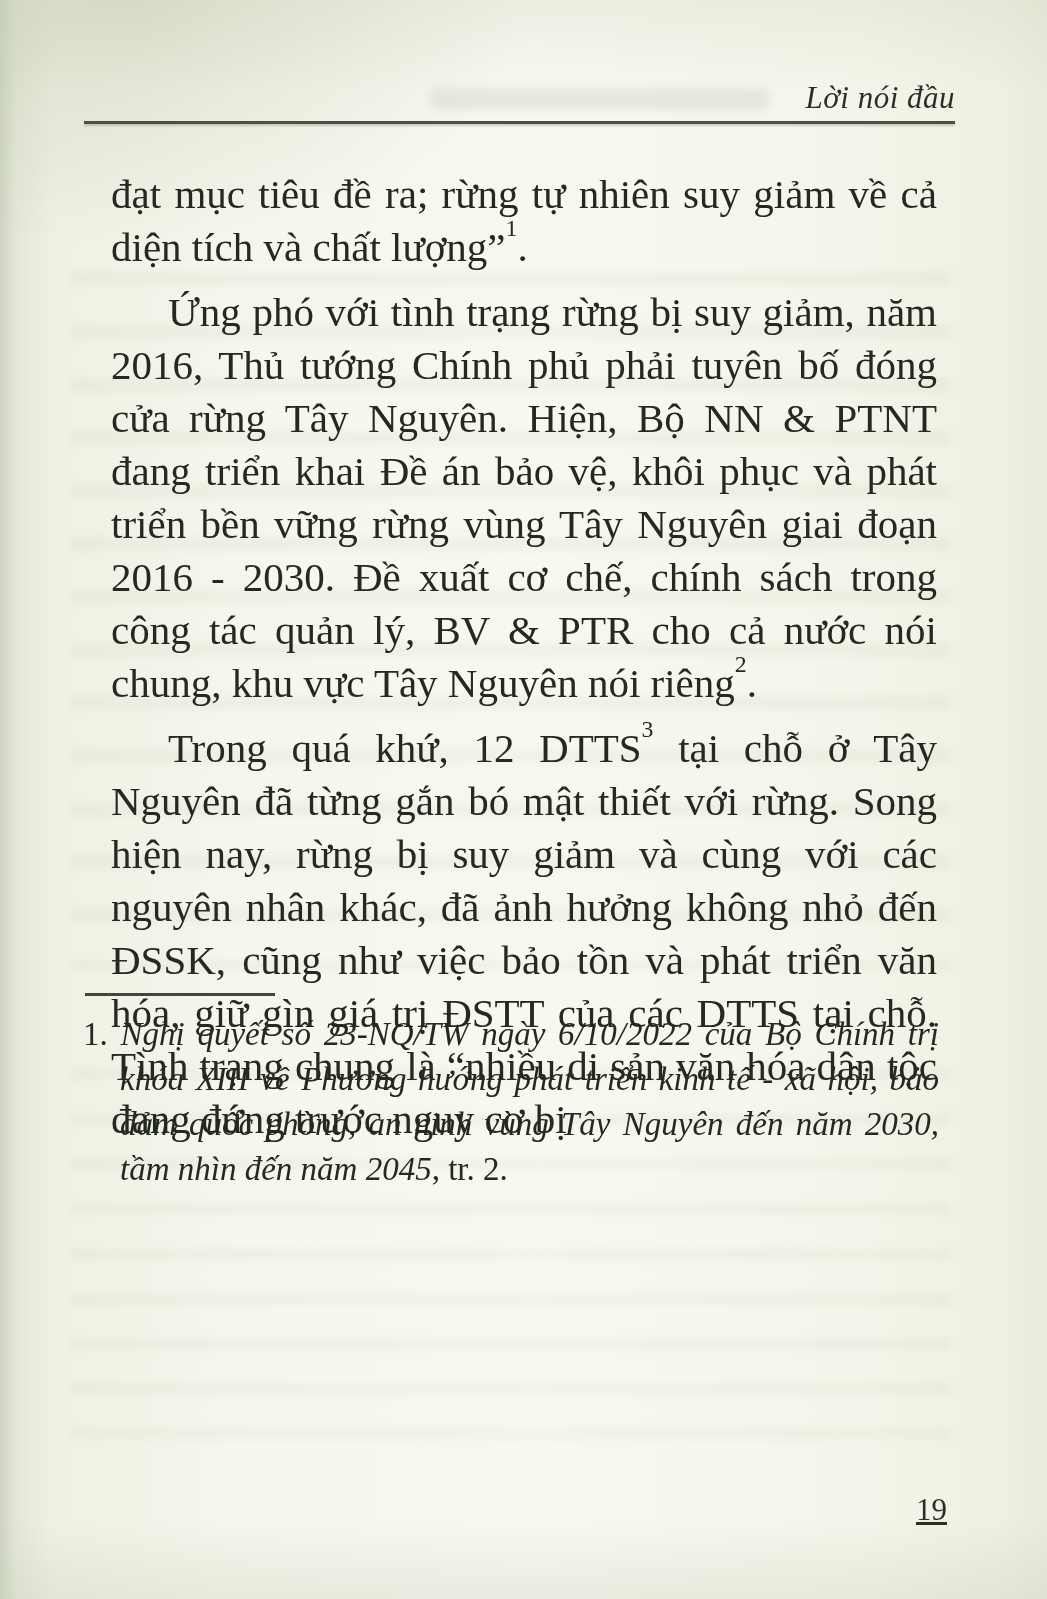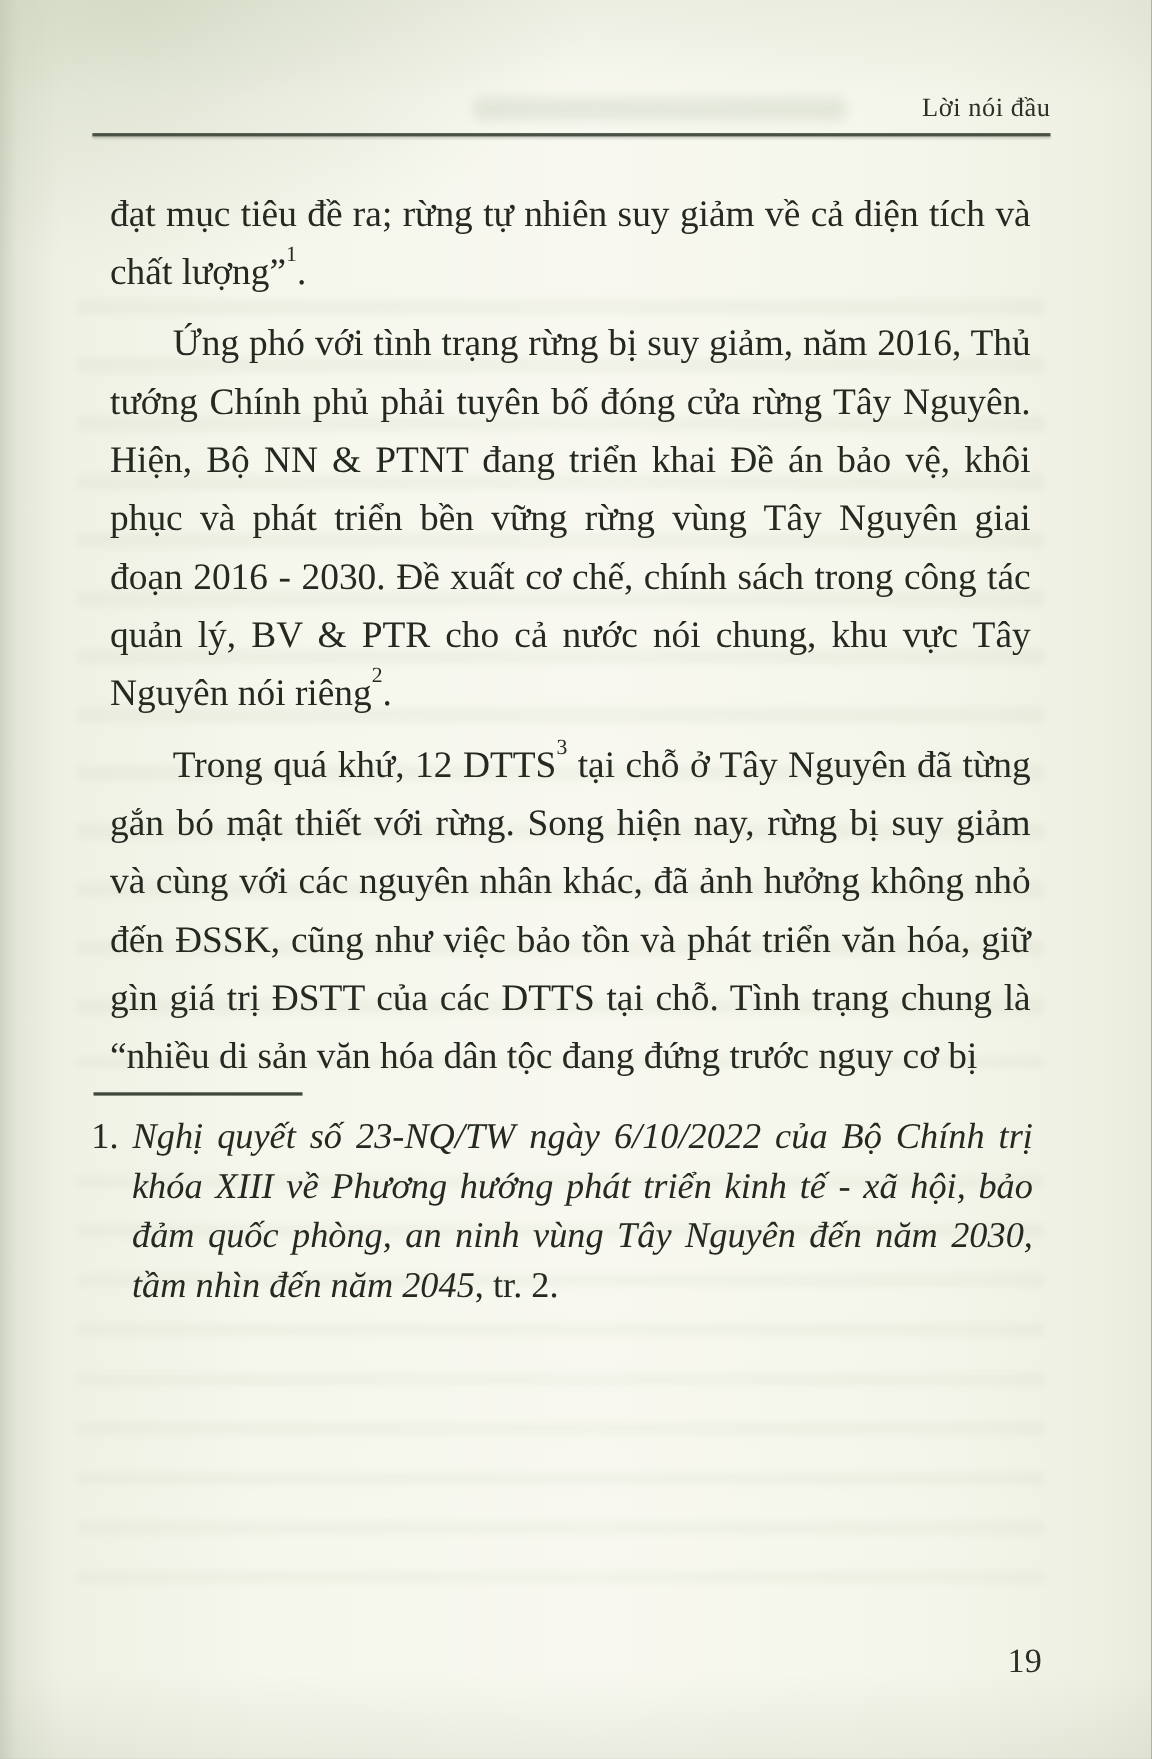--- a/index.html
+++ b/index.html
@@ -49,21 +49,22 @@
     background: rgba(140,158,128,0.30);
     border-radius: 8px;
     filter: blur(5px);
   }
 
   
   .header-title {
     position: absolute;
     top: 80px;
     right: 92px;
-    font-size: 24px;
+    font-style: italic;
+    font-size: 31px;
     line-height: 36px;
     color: #2b3027;
     letter-spacing: 0.5px;
   }
   .header-rule {
     position: absolute;
     top: 121px;
     left: 84px;
     right: 92px;
     height: 3px;
@@ -72,22 +73,22 @@
   }
 
   
   .body-text {
     position: absolute;
     left: 95px;
     top: 168px;
     width: 842px;
   }
   .body-text p {
-    margin: 0 0 12px 5px;
-    font-size: 34px;
+    margin: 0 0 12px 16px;
+    font-size: 41px;
     line-height: 53px;
     text-align: justify;
   }
   .body-text p.indent { text-indent: 57px; }
   .body-text sup, .footnotes sup {
     font-size: 0.58em;
     line-height: 0;
     position: relative;
     top: -0.45em;
   }
@@ -115,20 +116,21 @@
   }
   .footnote .fn-italic { font-style: italic; }
 
   
   .page-number {
     position: absolute;
     top: 1492px;
     left: 916px;
     font-size: 31px;
     color: #2b3027;
+    text-decoration: underline;
   }
 </style>
 </head>
 <body>
 
 <div class="page">
 
   <div class="bleed bleed-header"></div>
   <div class="bleed bleed-body"></div>
   <div class="bleed bleed-foot"></div>

